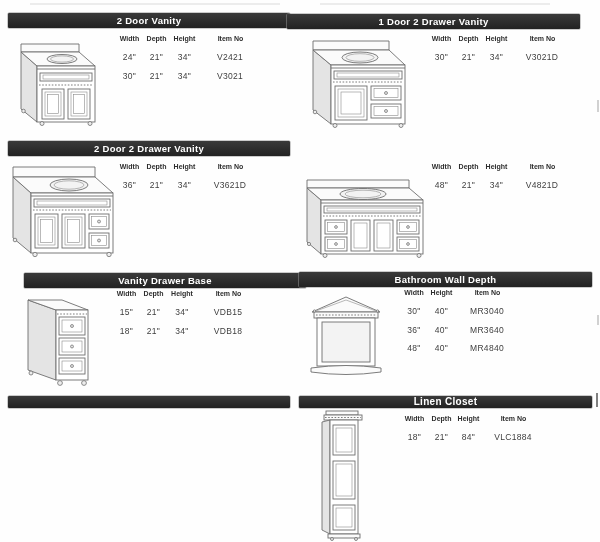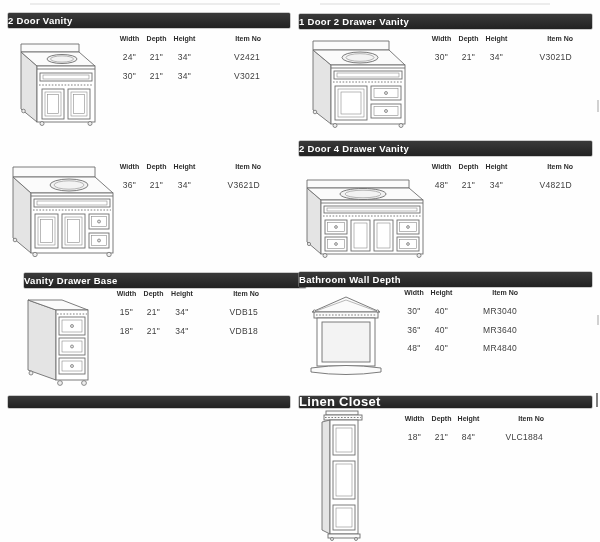--- a/index.html
+++ b/index.html
@@ -1,27 +1,27 @@
 <!DOCTYPE html>
 <html><head>
 <meta charset="utf-8">
 <style>
   html,body{margin:0;padding:0;background:#fff;}
   #page{position:relative;width:600px;height:542px;background:#fefefe;overflow:hidden;
         font-family:"Liberation Sans",sans-serif;}
   .hdr{position:absolute;height:15px;background:linear-gradient(#3a3a3a,#222);
-       color:#fff;font:bold 9.5px/15px "Liberation Sans",sans-serif;
+       color:#fff;font:bold 9.5px/15px "Liberation Sans",sans-serif;text-align:center;
        letter-spacing:.3px;box-shadow:0 0 0 .5px #989898;border-radius:1px;}
-  .hdr.sm{height:12px;line-height:12px;font-size:13px;}
+  .hdr.sm{height:12px;line-height:12px;font-size:10px;}
   .tbl{position:absolute;border-collapse:collapse;table-layout:fixed;}
   .tbl th{font-size:7px;font-weight:700;color:#2d2d2d;text-align:center;
           padding:0 0 6px 0;white-space:nowrap;}
   .tbl td{font-size:8.5px;color:#3e3e3e;text-align:center;height:16.5px;
           white-space:nowrap;letter-spacing:.3px;}
-  .tbl th:last-child,.tbl td:last-child{text-align:right;padding-left:1px;}
+  .tbl th:last-child,.tbl td:last-child{text-align:center;padding-left:1px;}
   col.c27{width:27px}col.c29{width:29px}col.c30{width:30px}col.c26{width:26px}col.ci{width:62px}
   .illus{position:absolute;}
   .ln{stroke:#6e6e6e;fill:none;stroke-width:.9}
   .fside{fill:#e4e4e4;stroke:#6e6e6e;stroke-width:.9}
   .fwhite{fill:#fff;stroke:#6e6e6e;stroke-width:.9}
   .flight{fill:#fbfbfb;stroke:#6e6e6e;stroke-width:.9}
   .fglass{fill:#f3f3f3;stroke:#6e6e6e;stroke-width:.9}
   .dash{stroke-dasharray:1.6 1.6}
   .knob{fill:#e0e0e0;stroke:#6e6e6e;stroke-width:.7}
   .foot{fill:#ededed;stroke:#6e6e6e;stroke-width:.8}
@@ -32,24 +32,24 @@
 </head>
 <body>
 
 <div id="page">
 
   <div class="streak" style="left:30px;top:3px;width:250px"></div>
   <div class="streak" style="left:320px;top:3px;width:230px"></div>
 
   <div class="hdr" style="left:8px;top:13px;width:282px">
     <span>2 Door Vanity</span></div>
-  <div class="hdr" style="left:299px;top:14px;width:293px">
+  <div class="hdr" style="left:287px;top:14px;width:293px">
     <span>1 Door 2 Drawer Vanity</span></div>
-  <div class="hdr" style="left:299px;top:141px;width:293px">
-    <span>2 Door 4 Drawer Vanity</span></div>
+  <div class="hdr" style="left:8px;top:141px;width:282px">
+    <span>2 Door 2 Drawer Vanity</span></div>
   <div class="hdr" style="left:24px;top:273px;width:282px">
     <span>Vanity Drawer Base</span></div>
   <div class="hdr" style="left:299px;top:272px;width:293px">
     <span>Bathroom Wall Depth</span></div>
   <div class="hdr sm" style="left:8px;top:396px;width:282px">
     <span></span></div>
   <div class="hdr sm" style="left:299px;top:396px;width:293px">
     <span>Linen Closet</span></div>
 
   <table class="tbl" style="left:116px;top:35px">

